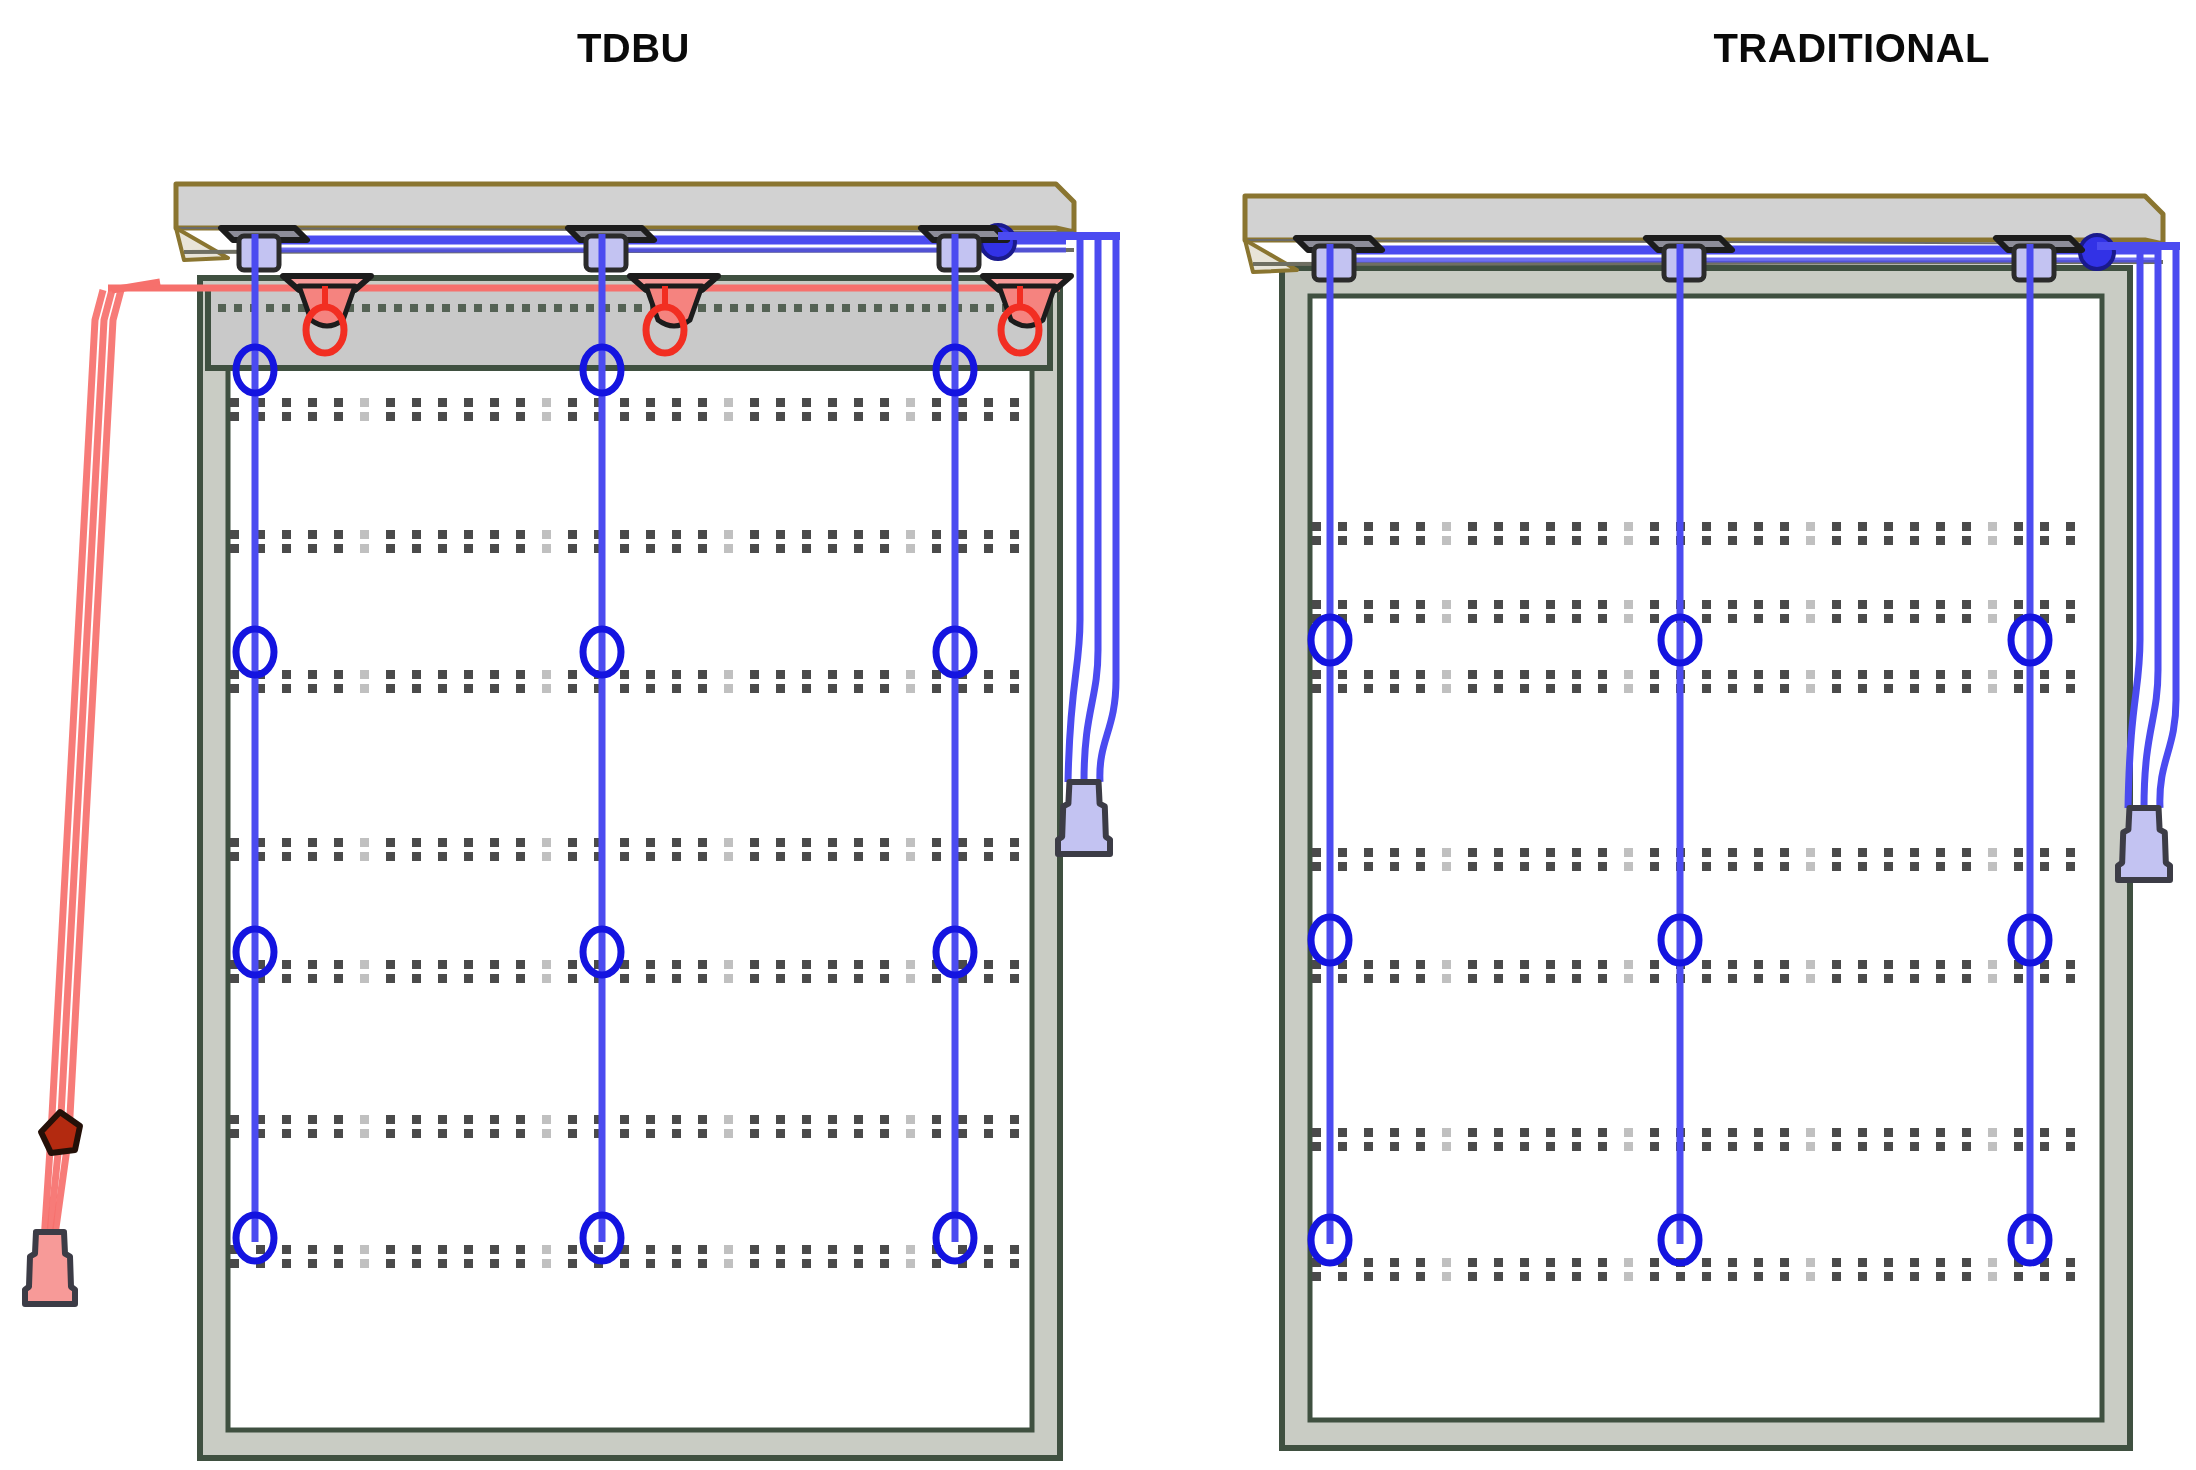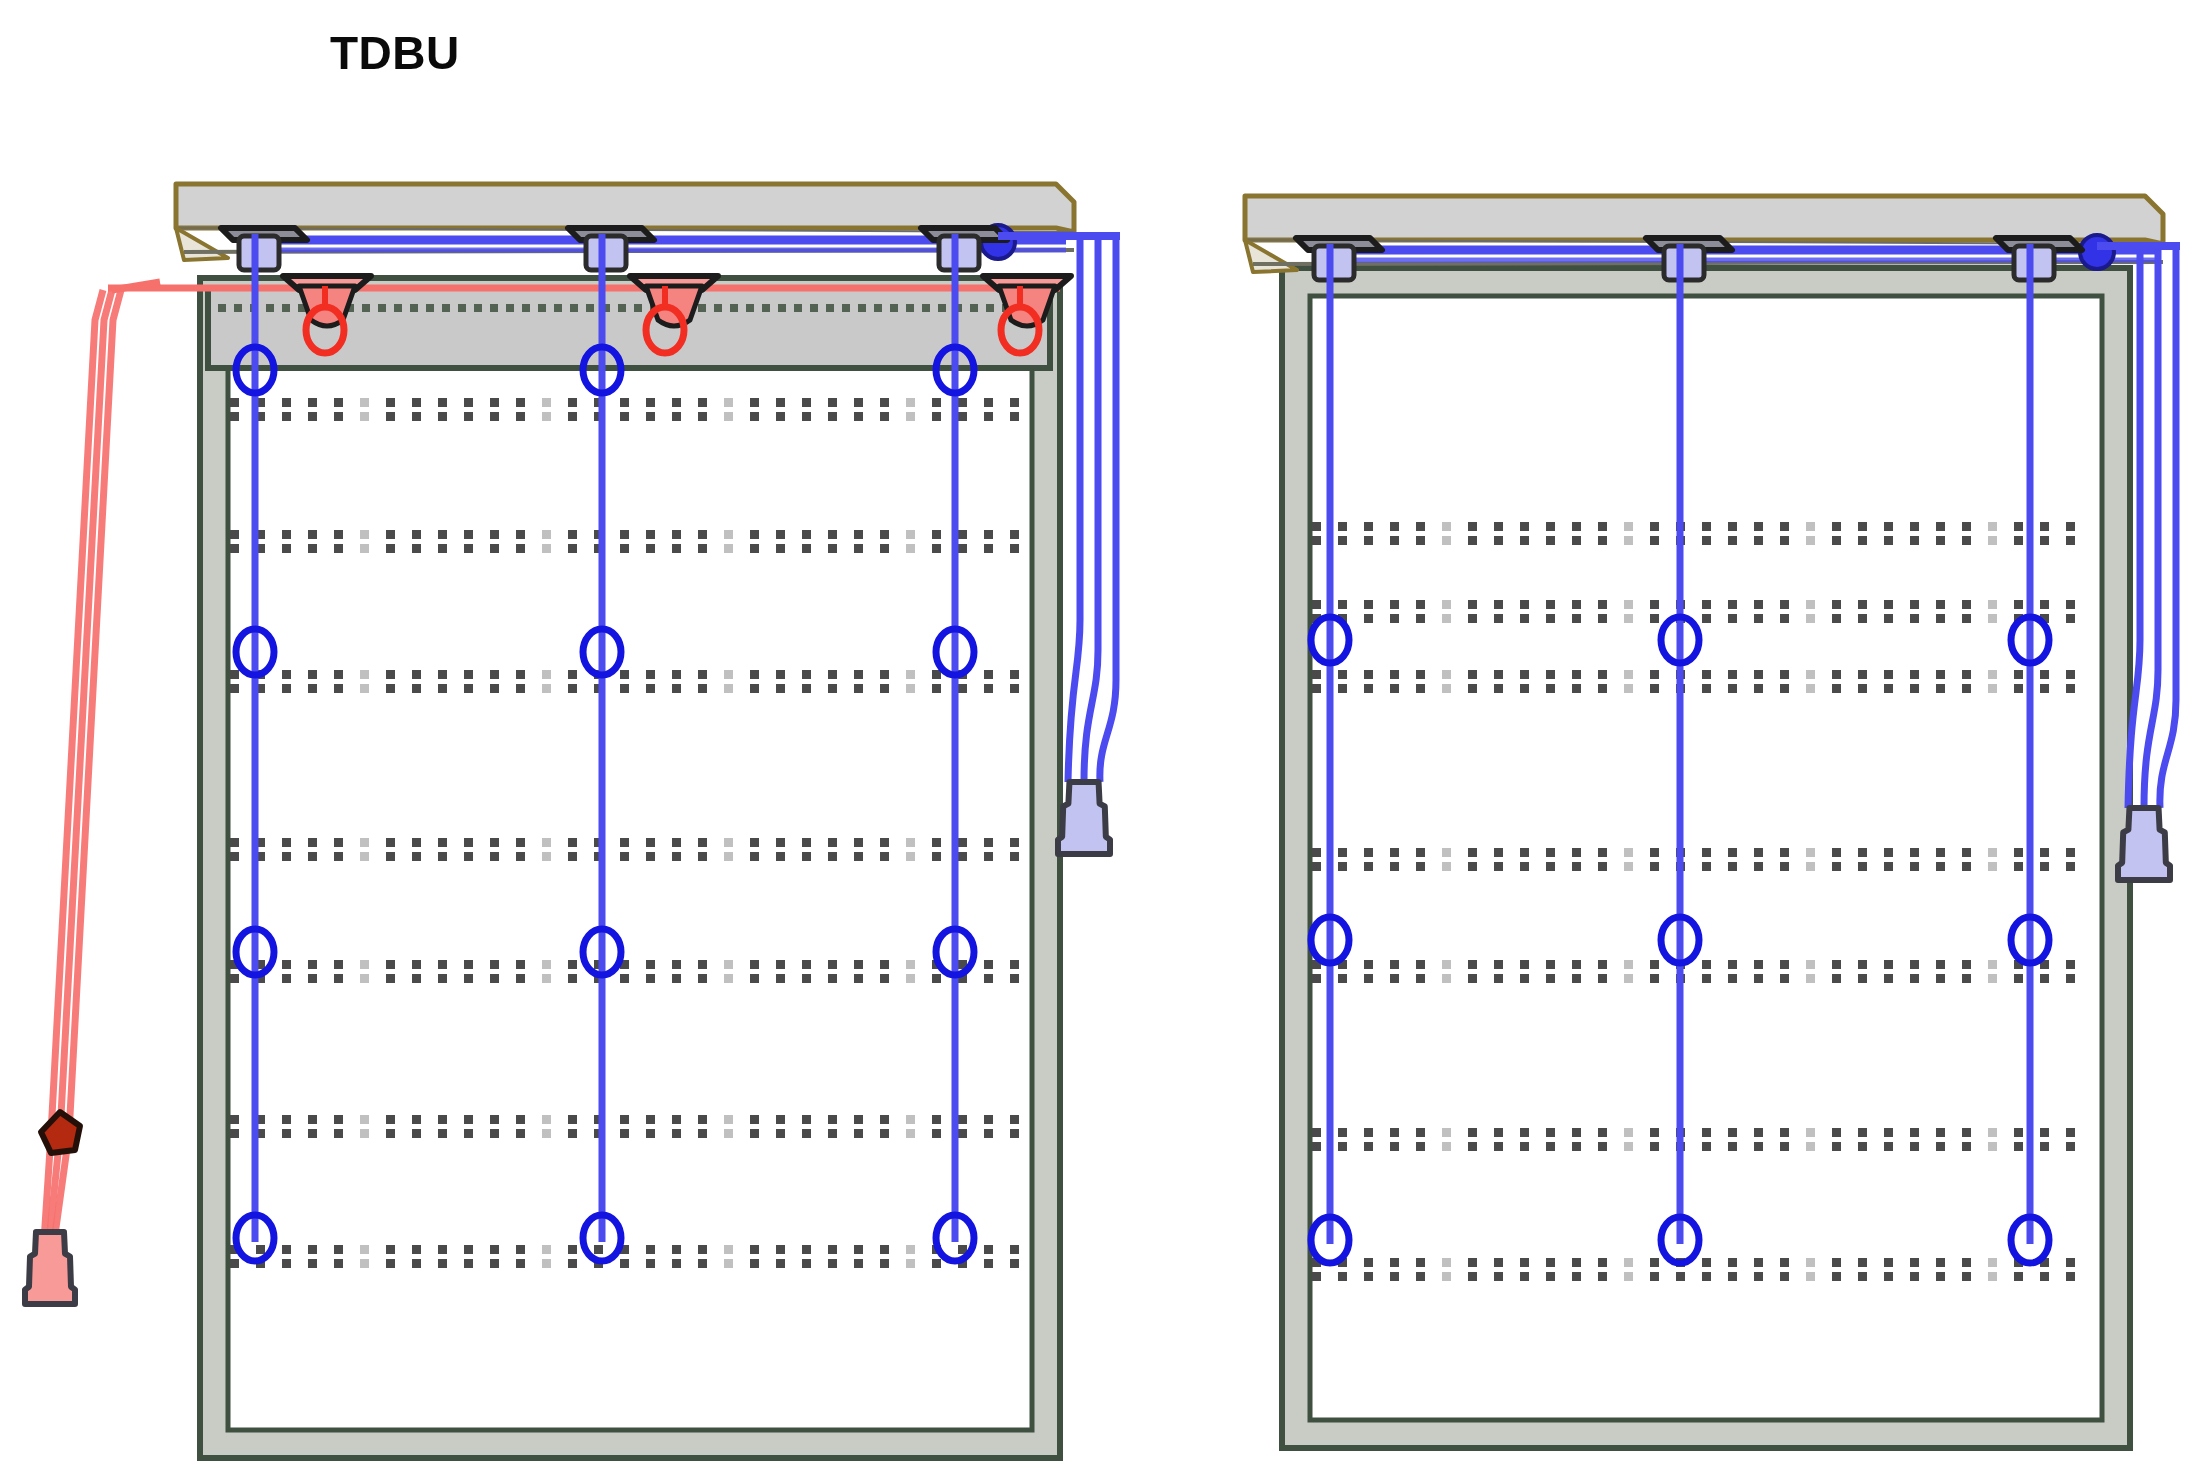--- a/index.html
+++ b/index.html
@@ -17,24 +17,24 @@
   }
   #diagram-root {
     position: relative;
     width: 2196px;
     height: 1470px;
   }
   .panel-title {
     position: absolute;
     font-family: "Liberation Sans", sans-serif;
     font-weight: bold;
-    font-size: 46px;
+    font-size: 40px;
     letter-spacing: 0.5px;
     color: #0a0a0a;
-    text-align: left;
+    text-align: right;
     white-space: nowrap;
     user-select: none;
   }
   #title-tdbu {
     left: 330px;
     top: 26px;
     width: 360px;
   }
   #title-traditional {
     left: 1350px;
@@ -50,20 +50,21 @@
     display: block;
   }
 </style>
 </head>
 <body>
 
 <div id="diagram-root">
 
   <div class="panel-title" id="title-tdbu">TDBU</div>
 
+  <div class="panel-title" id="title-traditional">TRADITIONAL</div>
 
   <svg class="scene" id="scene" viewBox="0 0 2196 1470" xmlns="http://www.w3.org/2000/svg">
       <g></g>
       <g>
         <rect x="200" y="278" width="860" height="1180" fill="#c9ccc4" stroke="#3f5040" stroke-width="6"></rect>
         <rect x="228" y="306" width="804" height="1124" fill="#ffffff" stroke="#3f5040" stroke-width="5"></rect>
       </g>
       <g>
         <rect x="208" y="288" width="842" height="80" fill="#c9c9c9" stroke="#3f5040" stroke-width="6"></rect>
         <rect x="218" y="304" width="8" height="8" fill="#3f5040" opacity="0.85"></rect>

